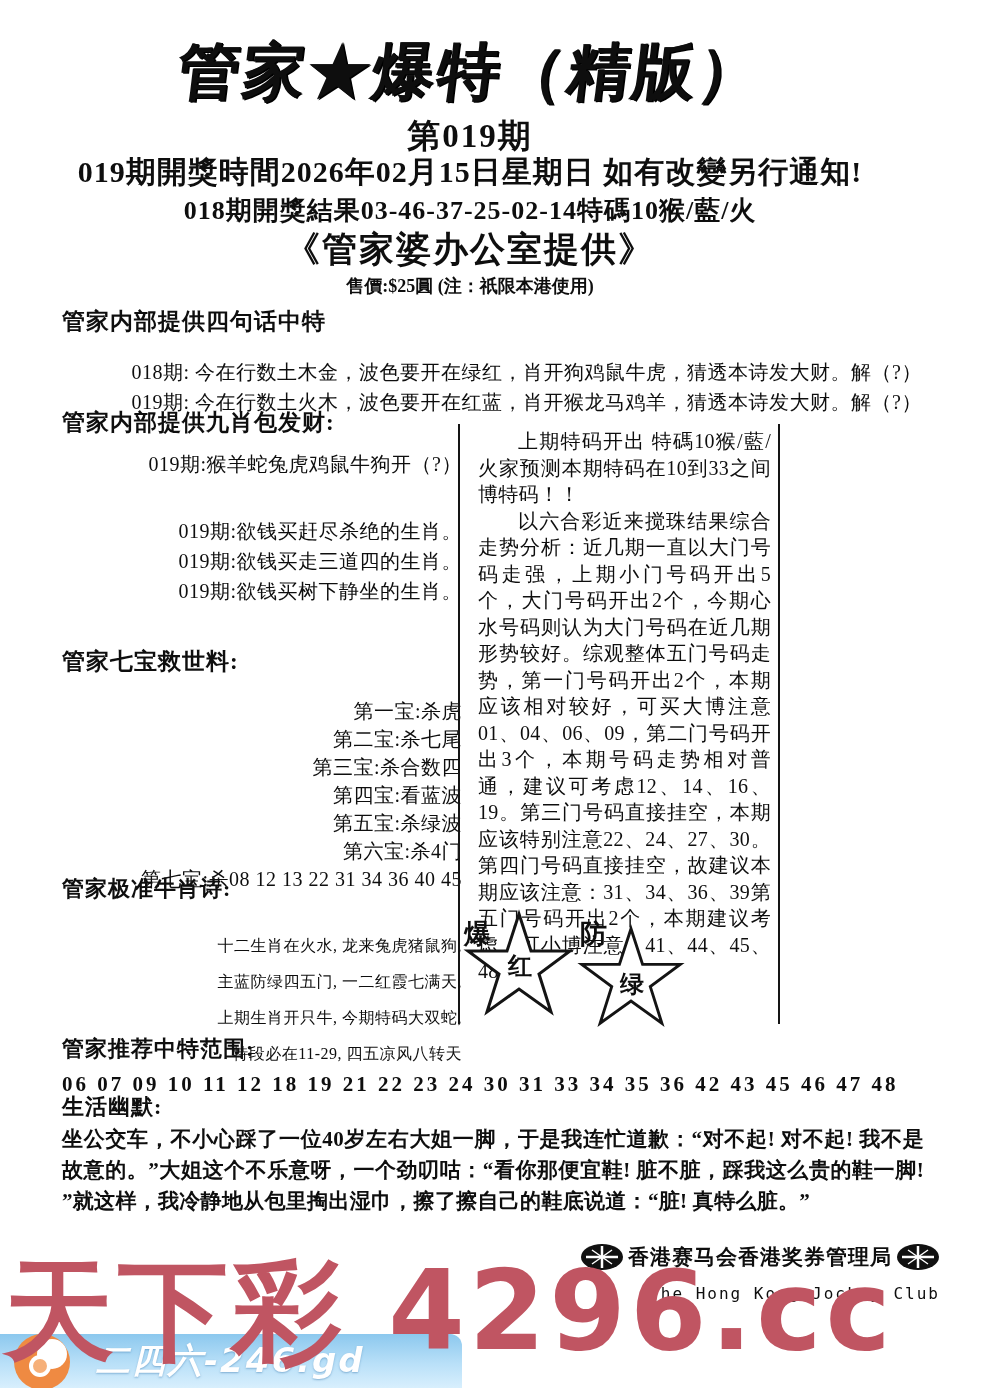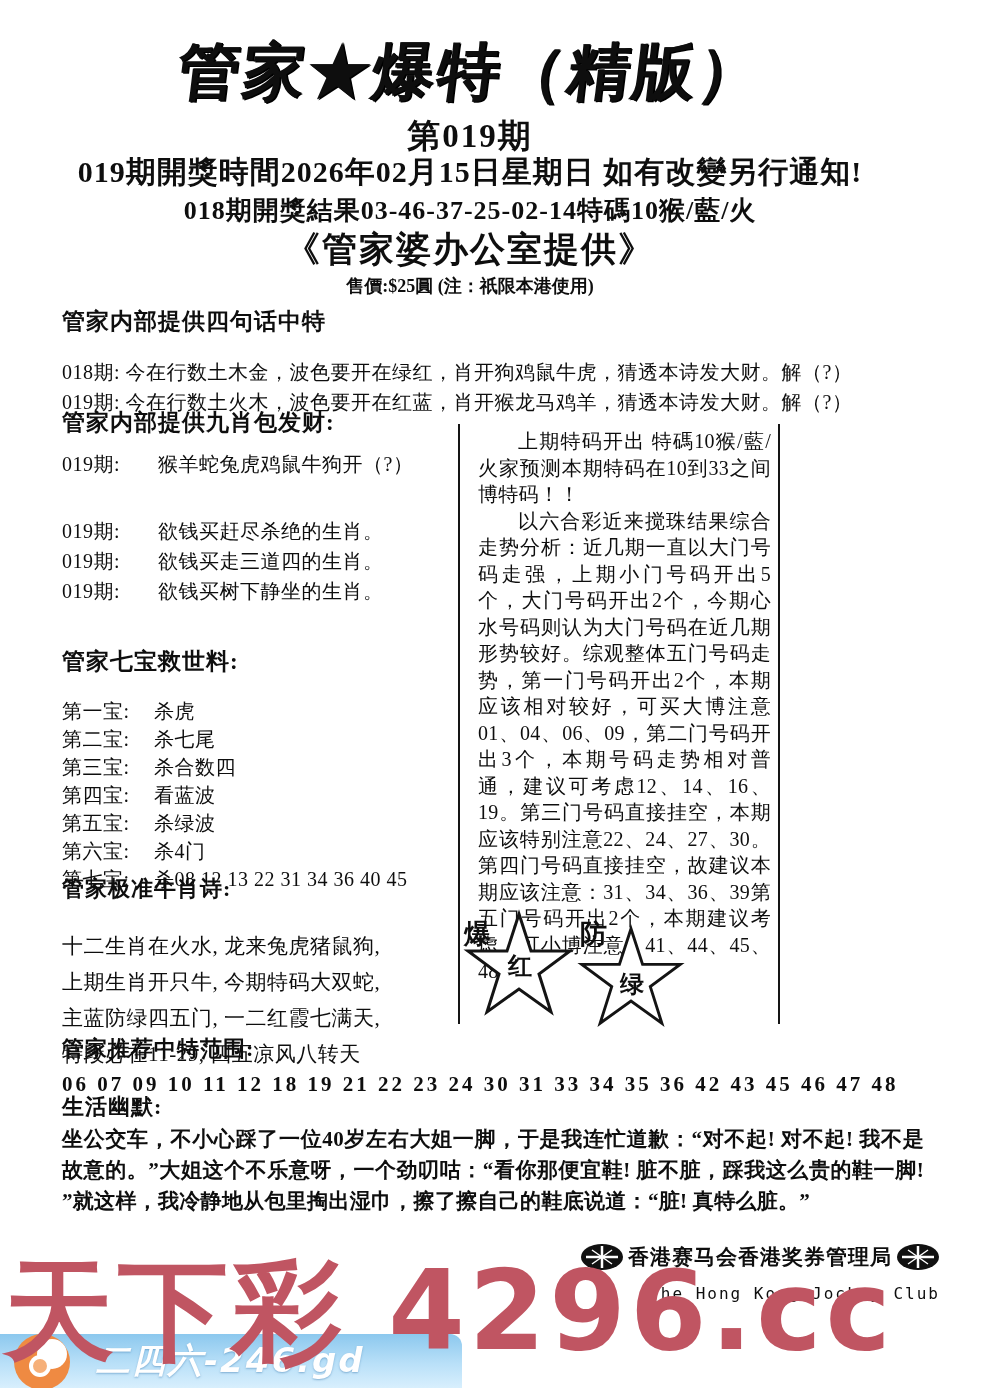--- a/index.html
+++ b/index.html
@@ -15,21 +15,21 @@
     text-shadow:1px 0 #000,2px 1px #000;
   }
   .issue{top:114px;font-size:33px;font-weight:bold;letter-spacing:2px;}
   .hline1{top:152px;font-size:30px;font-weight:bold;letter-spacing:1px;}
   .hline2{top:193px;font-size:26px;font-weight:bold;letter-spacing:1px;}
   .provider{top:226px;font-size:35px;font-weight:bold;letter-spacing:2px;}
   .price{top:274px;font-size:18px;font-weight:bold;}
 
   .sec{position:absolute;left:62px;}
   .sec h2{margin:0;font-size:23px;font-weight:bold;letter-spacing:1px;}
-  .rowline{font-size:20px;letter-spacing:0.5px;}
+  .rowline{font-size:20px;letter-spacing:0.5px;text-align:right;}
   .lbl{display:inline-block;min-width:96px;}
 
   .sec-four{top:306px;width:860px;}
   .sec-four .rowline{line-height:30px;}
   .sec-four .gap{height:20px;}
 
   .sec-nine{top:407px;width:400px;}
   .sec-nine h2{margin-bottom:12px;}
   .sec-nine .rowline{line-height:29px;}
 
@@ -37,21 +37,21 @@
   .sec-three h2{margin-bottom:18px;}
   .sec-three .rowline{line-height:30px;}
 
   .sec-seven{top:646px;width:400px;}
   .sec-seven h2{margin-bottom:20px;}
   .sec-seven .rowline{line-height:28px;}
   .sec-seven .lbl{min-width:92px;}
 
   .sec-poem{top:874px;width:400px;}
   .sec-poem h2{font-size:22px;margin-bottom:24px;}
-  .sec-poem .rowline{font-size:21px;line-height:36px;}
+  .sec-poem .rowline{font-size:16px;line-height:36px;}
 
   .analysis-box{
     position:absolute;left:458px;top:424px;width:322px;height:600px;
     border-left:2px solid #151515;border-right:2px solid #151515;
     box-sizing:border-box;padding:4px 7px 0 18px;
   }
   .analysis-box p{
     margin:0;font-size:20px;line-height:26.5px;text-align:justify;
     text-indent:2em;letter-spacing:0.3px;
   }
@@ -136,22 +136,22 @@
     <div class="rowline"><span class="lbl">第三宝:</span><span>杀合数四</span></div>
     <div class="rowline"><span class="lbl">第四宝:</span><span>看蓝波</span></div>
     <div class="rowline"><span class="lbl">第五宝:</span><span>杀绿波</span></div>
     <div class="rowline"><span class="lbl">第六宝:</span><span>杀4门</span></div>
     <div class="rowline"><span class="lbl">第七宝:</span><span>杀08 12 13 22 31 34 36 40 45</span></div>
   </div>
 
   <div class="sec sec-poem">
     <h2>管家极准牛肖诗:</h2>
     <div class="rowline">十二生肖在火水, 龙来兔虎猪鼠狗,</div>
+    <div class="rowline">主蓝防绿四五门, 一二红霞七满天,</div>
     <div class="rowline">上期生肖开只牛, 今期特码大双蛇,</div>
-    <div class="rowline">主蓝防绿四五门, 一二红霞七满天,</div>
     <div class="rowline">特段必在11-29, 四五凉风八转天</div>
   </div>
 
   <div class="analysis-box">
     <p>上期特码开出 特碼10猴/藍/火家预测本期特码在10到33之间博特码！！</p>
     <p>以六合彩近来搅珠结果综合走势分析：近几期一直以大门号码走强，上期小门号码开出5个，大门号码开出2个，今期心水号码则认为大门号码在近几期形势较好。综观整体五门号码走势，第一门号码开出2个，本期应该相对较好，可买大博注意01、04、06、09，第二门号码开出3个，本期号码走势相对普通，建议可考虑12、14、16、19。第三门号码直接挂空，本期应该特别注意22、24、27、30。第四门号码直接挂空，故建议本期应该注意：31、34、36、39第五门号码开出2个，本期建议考虑，可小博注意：41、44、45、48</p>
   </div>
 
   <div class="stars">
     <span class="star-outer" style="left:6px;top:14px;">爆</span>

